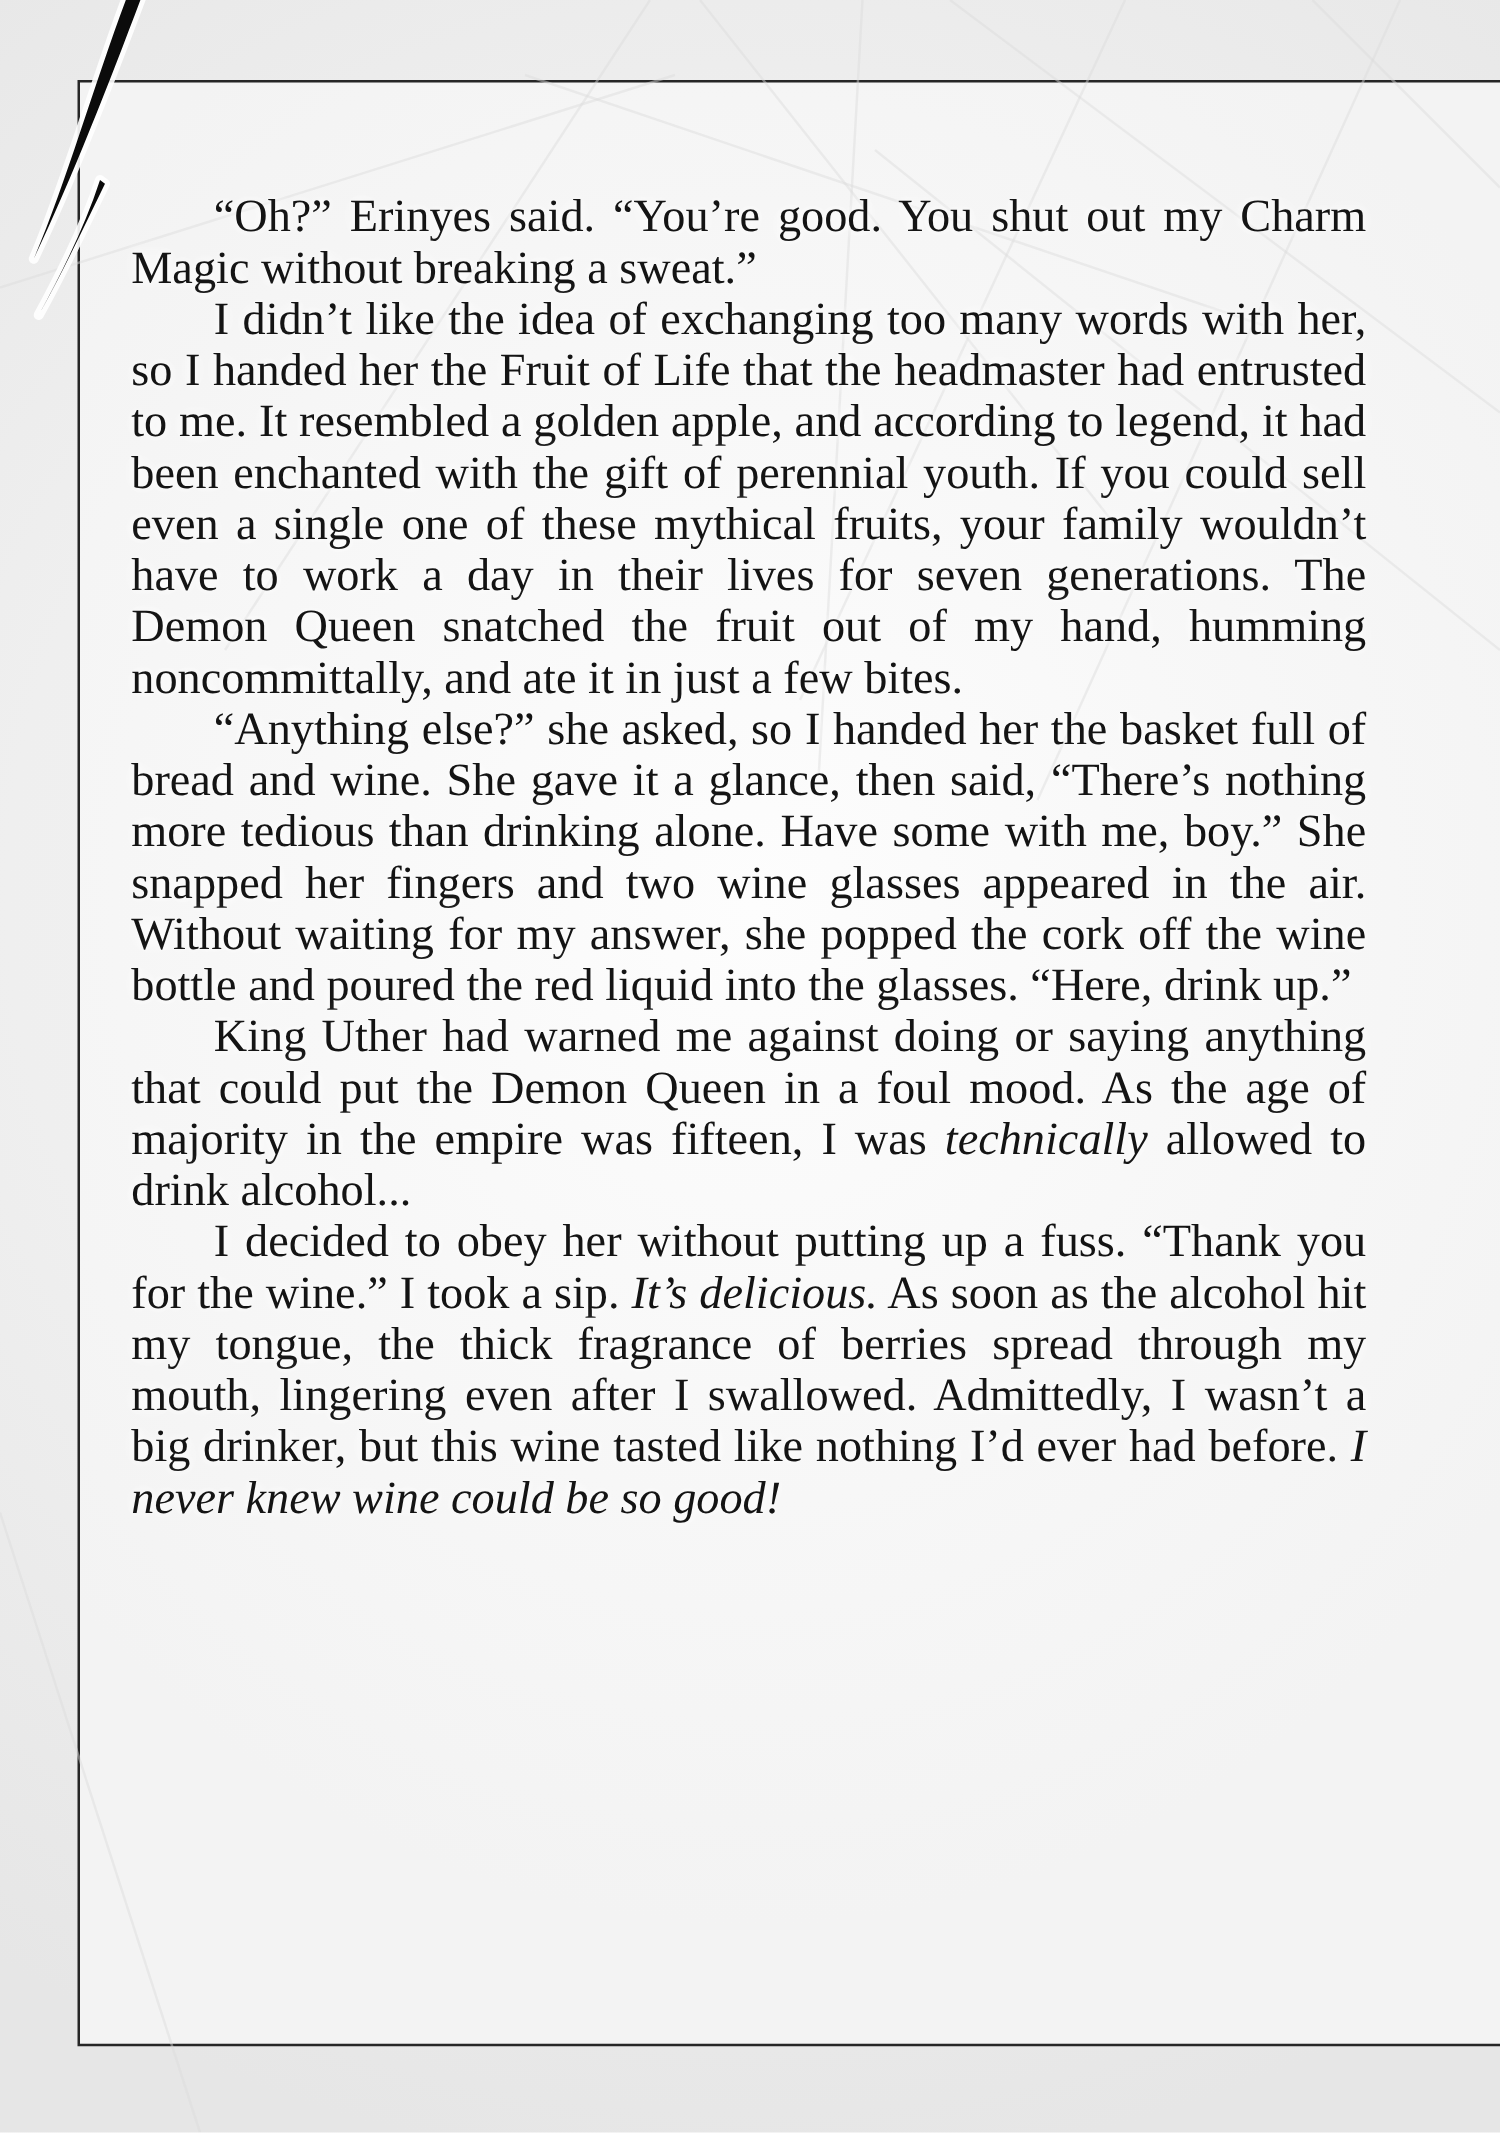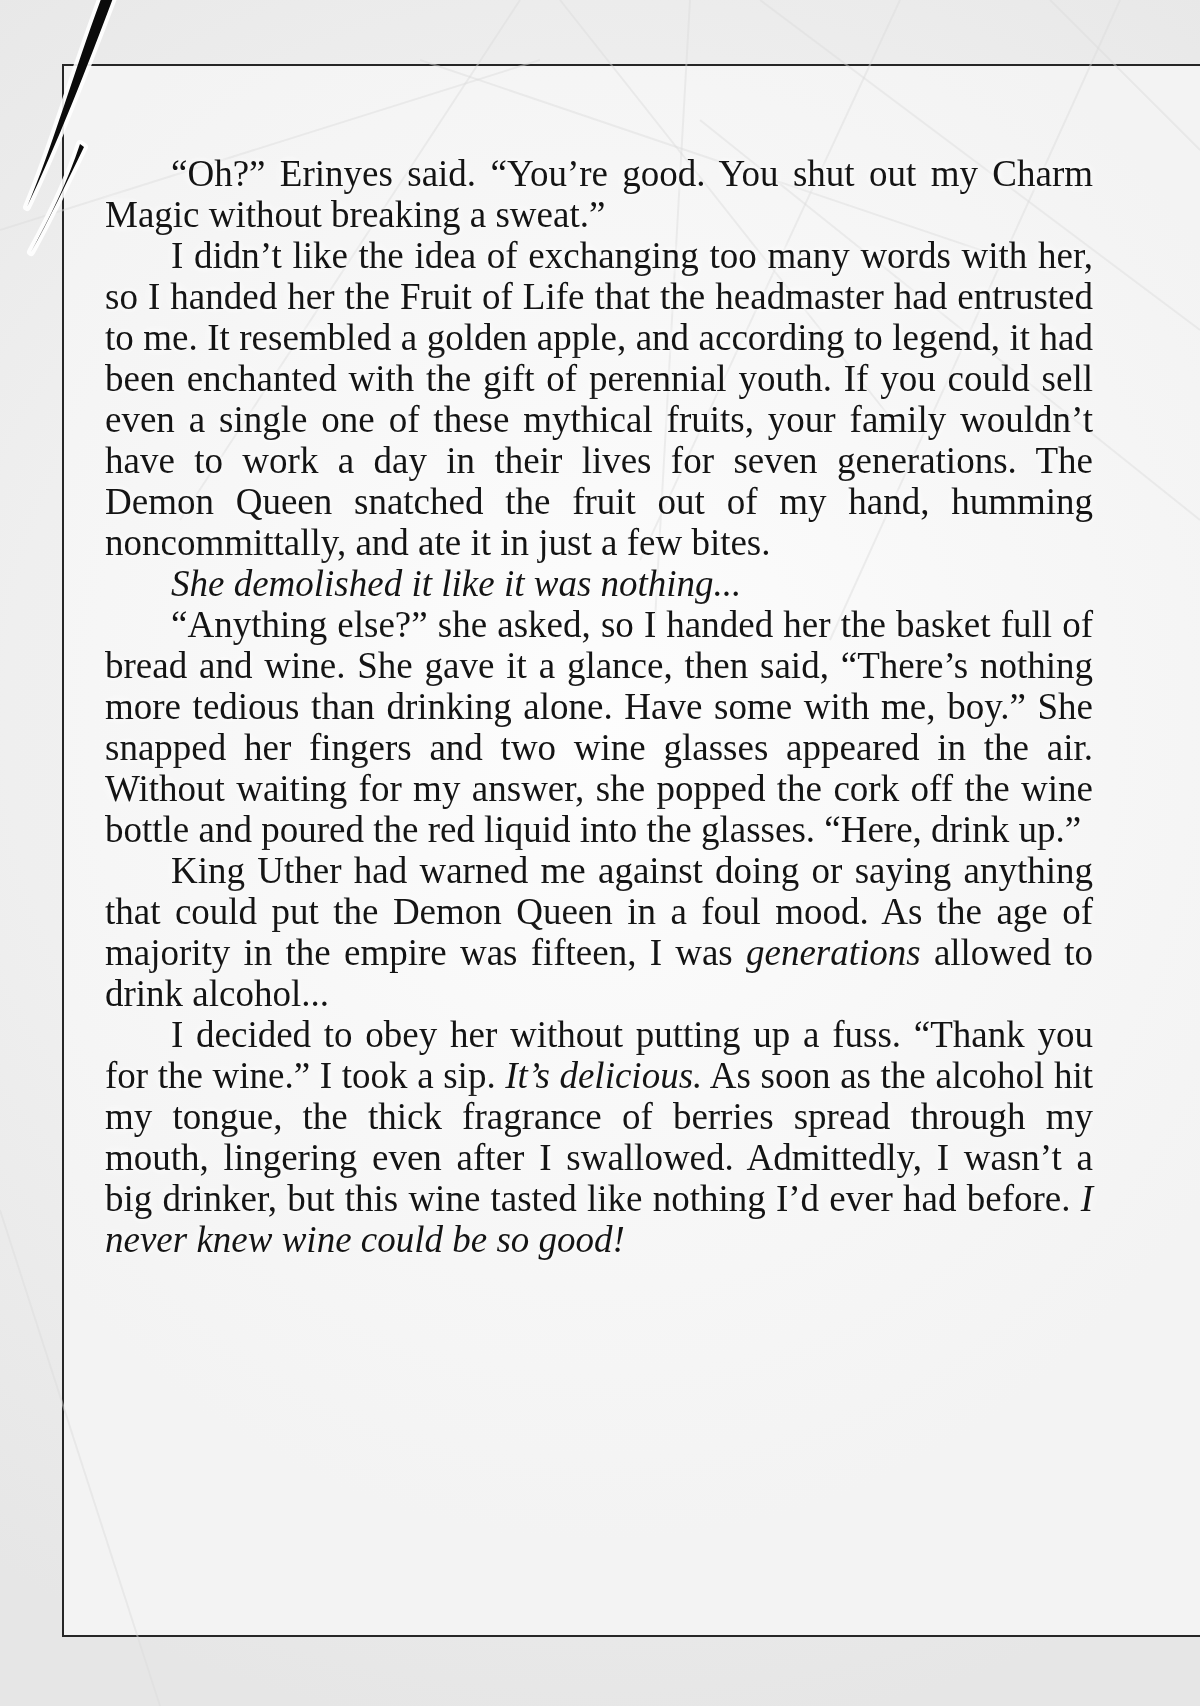--- a/index.html
+++ b/index.html
@@ -67,23 +67,22 @@
   <line x1="1200" y1="520" x2="700" y2="120"></line>
   <line x1="420" y1="60" x2="1010" y2="260"></line>
   <line x1="160" y1="1706" x2="0" y2="1210"></line>
 </svg>
 
 <div class="page-frame"></div>
 
 <div class="page-text">
     <p><span>“Oh?” Erinyes said. “You’re good. You shut out my Charm Magic without breaking a sweat.”</span></p>
     <p><span>I didn’t like the idea of exchanging too many words with her, so I handed her the Fruit of Life that the headmaster had entrusted to me. It resembled a golden apple, and according to legend, it had been enchanted with the gift of perennial youth. If you could sell even a single one of these mythical fruits, your family wouldn’t have to work a day in their lives for seven generations. The Demon Queen snatched the fruit out of my hand, humming noncommittally, and ate it in just a few bites.</span></p>
-    <p><em>She demolished it like it was nothing...</em></p>
     <p><span>“Anything else?” she asked, so I handed her the basket full of bread and wine. She gave it a glance, then said, “There’s nothing more tedious than drinking alone. Have some with me, boy.” She snapped her fingers and two wine glasses appeared in the air. Without waiting for my answer, she popped the cork off the wine bottle and poured the red liquid into the glasses. “Here, drink up.”</span></p>
-    <p><span>King Uther had warned me against doing or saying anything that could put the Demon Queen in a foul mood. As the age of majority in the empire was fifteen, I was </span><em>generations</em><span> allowed to drink alcohol...</span></p>
+    <p><span>King Uther had warned me against doing or saying anything that could put the Demon Queen in a foul mood. As the age of majority in the empire was fifteen, I was </span><em>technically</em><span> allowed to drink alcohol...</span></p>
     <p><span>I decided to obey her without putting up a fuss. “Thank you for the wine.” I took a sip. </span><em>It’s delicious.</em><span> As soon as the alcohol hit my tongue, the thick fragrance of berries spread through my mouth, lingering even after I swallowed. Admittedly, I wasn’t a big drinker, but this wine tasted like nothing I’d ever had before. </span><em>I never knew wine could be so good!</em></p>
   </div>
 
 <svg class="ink-slash" viewBox="0 0 170 310" aria-hidden="true">
   <path class="halo" d="M128,-42 C102,28 63,132 27,207 C56,140 86,30 116,-38 Z"></path>
   <path class="halo" d="M84,147 C66,184 48,222 31,252 C50,217 68,181 80,144 Z"></path>
   <path class="ink" d="M128,-42 C102,28 63,132 27,207 C56,140 86,30 116,-38 Z"></path>
   <path class="ink" d="M84,147 C66,184 48,222 31,252 C50,217 68,181 80,144 Z"></path>
 </svg>
 

